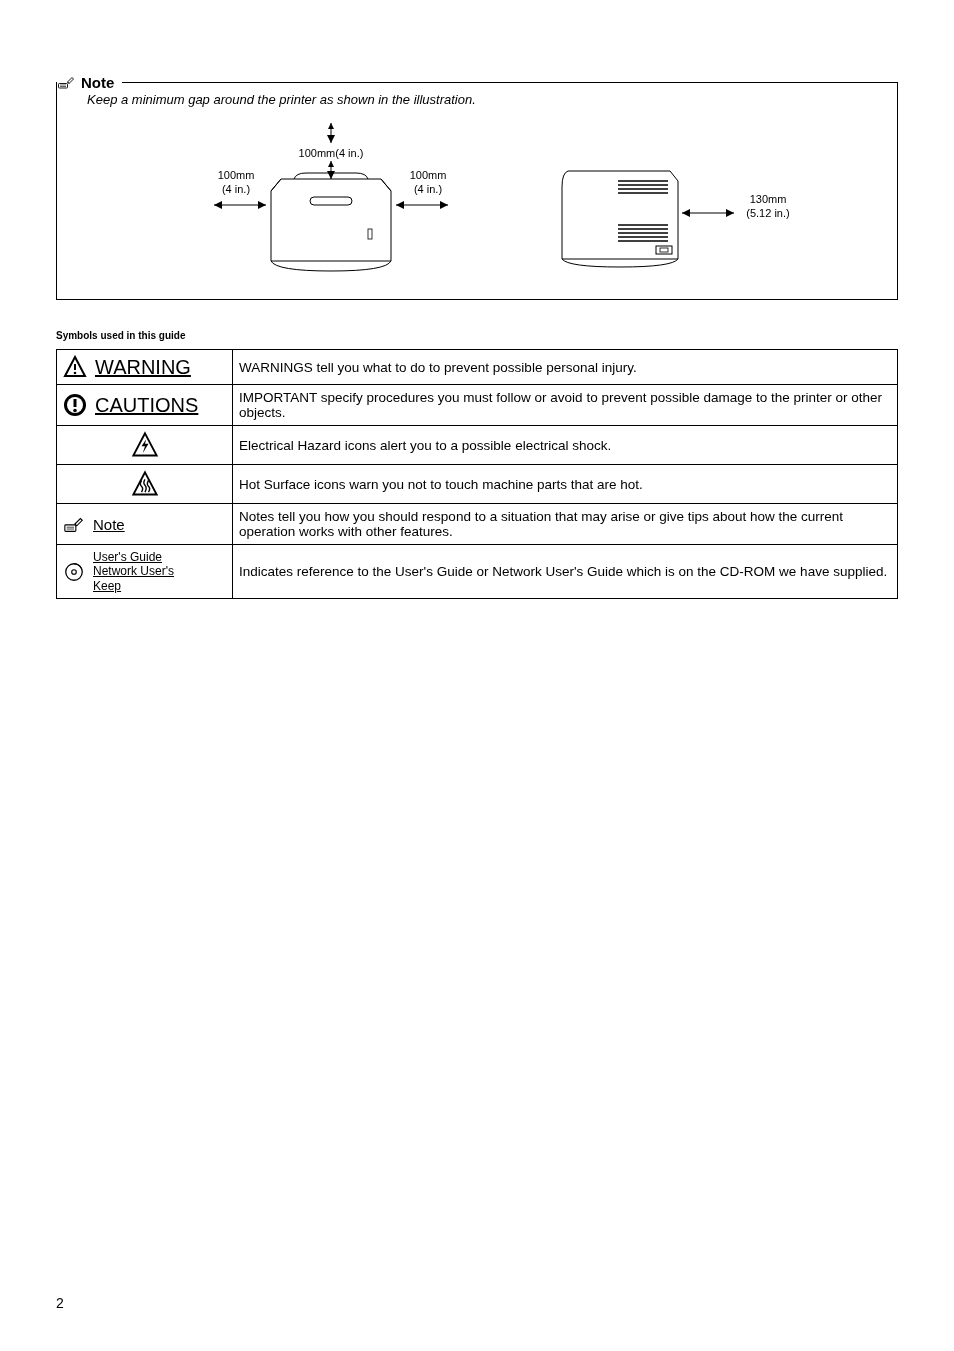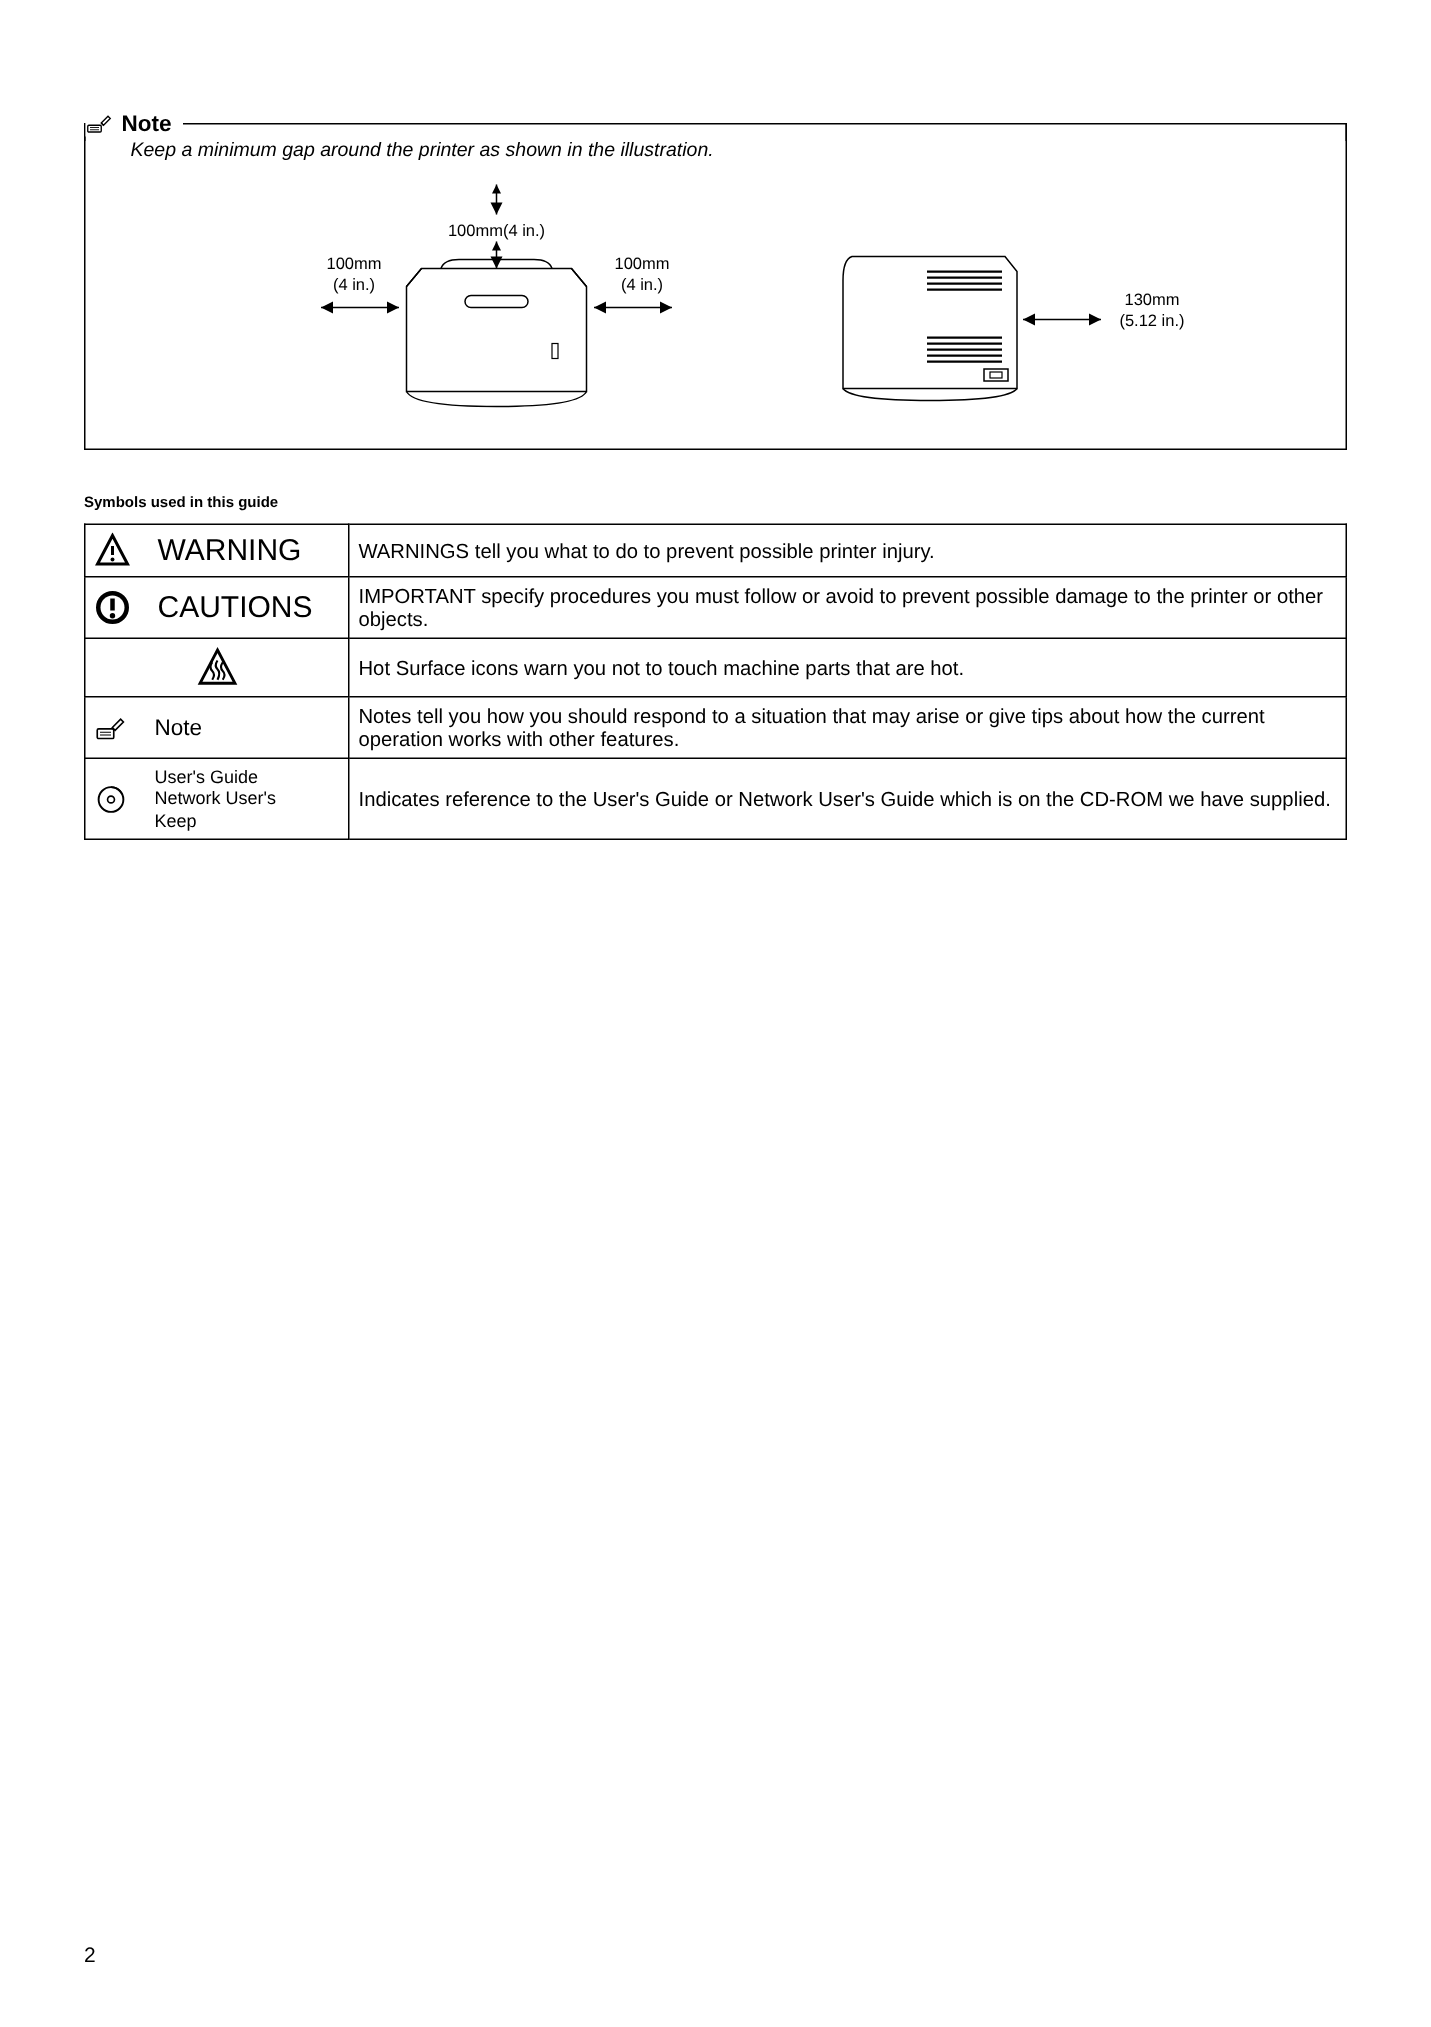--- a/index.html
+++ b/index.html
@@ -82,21 +82,22 @@
     font-size: 13.5px;
     vertical-align: middle;
   }
   table.symbols td.icon-cell {
     width: 176px;
     white-space: nowrap;
   }
   .sym-wrap {
     display: flex;
     align-items: center;
-    gap: 18px;
+    gap: 8px;
+    text-decoration: underline;
   }
   .sym-icon { flex: 0 0 auto; }
   .sym-label-big {
     font-size: 20px;
     font-weight: normal;
   }
   .sym-label-med {
     font-size: 15px;
   }
   .sym-label-stack {
@@ -207,21 +208,21 @@
     <td class="icon-cell">
       <div class="sym-wrap">
         <svg class="sym-icon" width="24" height="24" viewBox="0 0 24 24">
           <path d="M12 2 L22 21 L2 21 Z" fill="none" stroke="#000" stroke-width="2"></path>
           <line x1="12" y1="9" x2="12" y2="15" stroke="#000" stroke-width="2"></line>
           <circle cx="12" cy="18" r="1.3" fill="#000"></circle>
         </svg>
         <span class="sym-label-big">WARNING</span>
       </div>
     </td>
-    <td>WARNINGS tell you what to do to prevent possible printer injury.</td>
+    <td>WARNINGS tell you what to do to prevent possible personal injury.</td>
   </tr>
   <tr>
     <td class="icon-cell">
       <div class="sym-wrap">
         <svg class="sym-icon" width="24" height="24" viewBox="0 0 24 24">
           <circle cx="12" cy="12" r="10" fill="#000"></circle>
           <circle cx="12" cy="12" r="8" fill="#fff"></circle>
           <circle cx="12" cy="12" r="8" fill="#000" opacity="0"></circle>
           <circle cx="12" cy="12" r="10" fill="none" stroke="#000" stroke-width="2"></circle>
           <line x1="12" y1="6" x2="12" y2="14" stroke="#000" stroke-width="3"></line>
@@ -230,20 +231,31 @@
         <span class="sym-label-big">CAUTIONS</span>
       </div>
     </td>
     <td>IMPORTANT specify procedures you must follow or avoid to prevent possible damage to the printer or other objects.</td>
   </tr>
   <tr>
     <td class="icon-cell">
       <div class="center-icon">
         <svg class="sym-icon" width="28" height="28" viewBox="0 0 24 24">
           <path d="M12 2 L22 21 L2 21 Z" fill="none" stroke="#000" stroke-width="1.6"></path>
+          <path d="M13 7 L9 13 L12 13 L10 19 L15 11 L12 11 Z" fill="#000"></path>
+        </svg>
+      </div>
+    </td>
+    <td>Electrical Hazard icons alert you to a possible electrical shock.</td>
+  </tr>
+  <tr>
+    <td class="icon-cell">
+      <div class="center-icon">
+        <svg class="sym-icon" width="28" height="28" viewBox="0 0 24 24">
+          <path d="M12 2 L22 21 L2 21 Z" fill="none" stroke="#000" stroke-width="1.6"></path>
           <path d="M9 9 Q7 12 9 14 Q11 16 9 19" fill="none" stroke="#000" stroke-width="1.2"></path>
           <path d="M12 8 Q10 11 12 13 Q14 15 12 19" fill="none" stroke="#000" stroke-width="1.2"></path>
           <path d="M15 9 Q13 12 15 14 Q17 16 15 19" fill="none" stroke="#000" stroke-width="1.2"></path>
         </svg>
       </div>
     </td>
     <td>Hot Surface icons warn you not to touch machine parts that are hot.</td>
   </tr>
   <tr>
     <td class="icon-cell">

